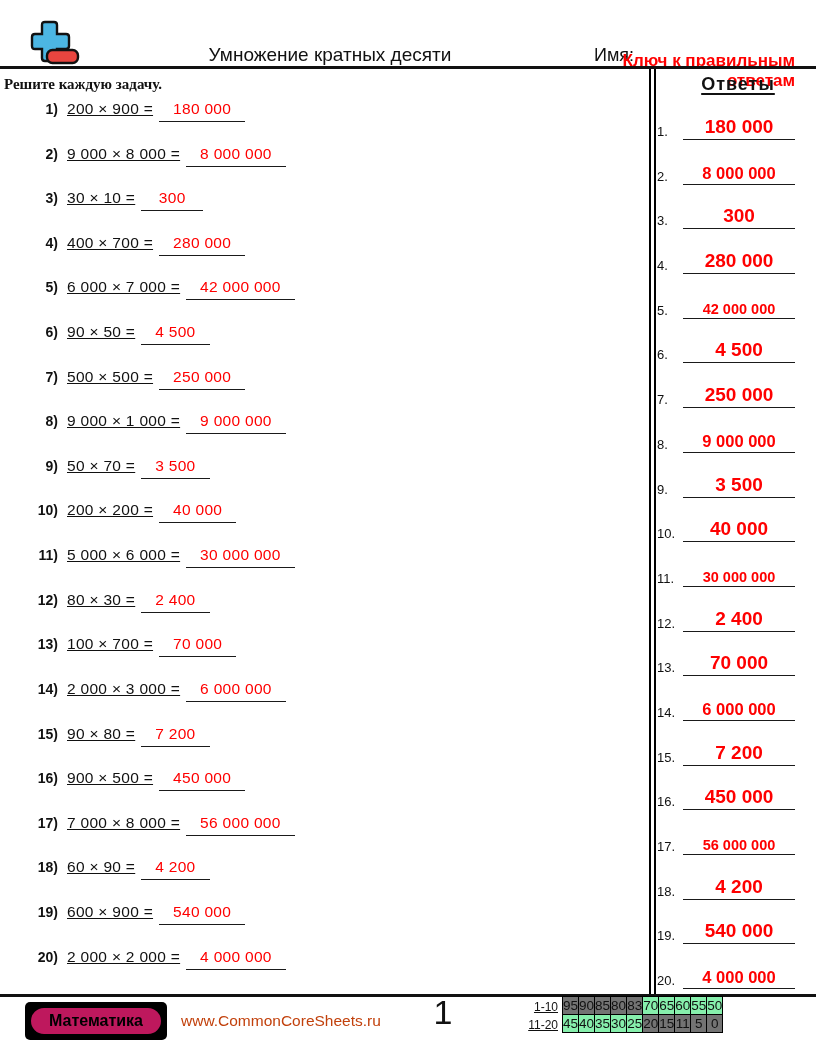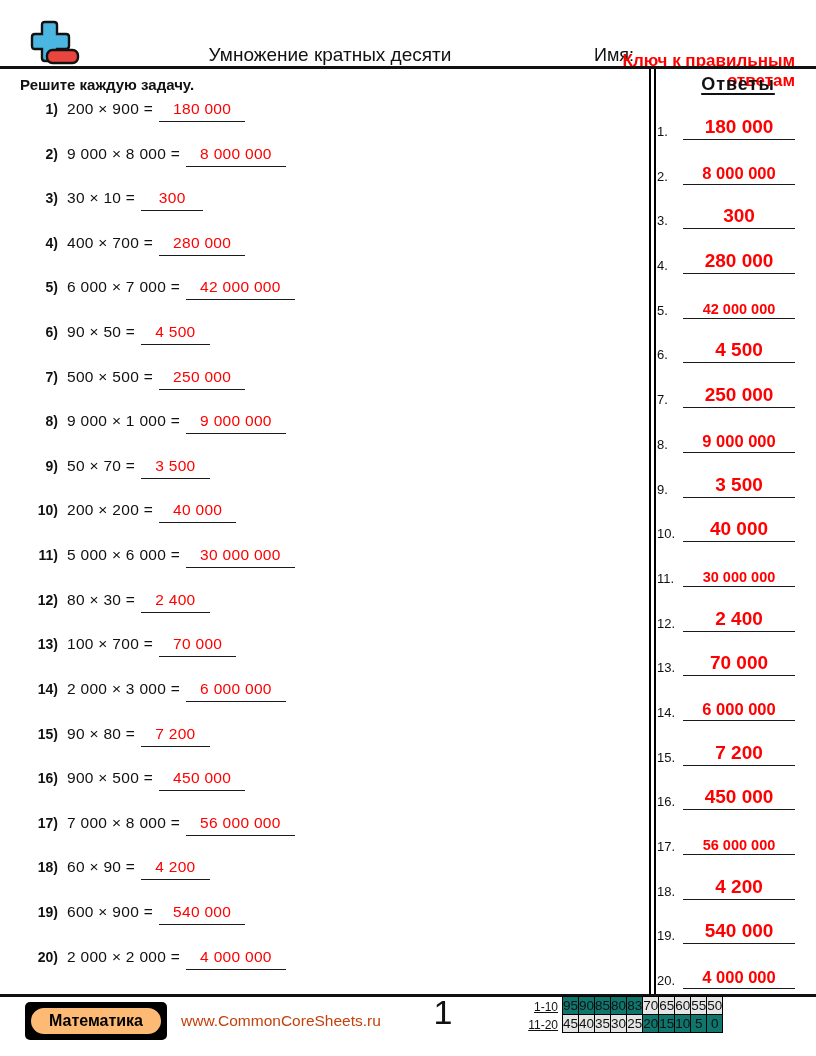--- a/index.html
+++ b/index.html
@@ -9,62 +9,62 @@
 
   
   .logo-svg { position:absolute; left:30px; top:20px; }
   .title { position:absolute; left:0; top:44px; width:660px; text-align:center;
     font-size:19px; color:#111; }
   .name-label { position:absolute; left:594px; top:45px; font-size:18px;text-align:right; }
   .key-label { position:absolute; left:620px; top:51px; width:175px; text-align:right;
     font-size:17px; font-weight:700; color:#ff0000; }
   .header-rule { position:absolute; left:0; top:66px; width:816px; height:3px; background:#111; }
 
-  .instructions { position:absolute; left:20px; top:76px; font-size:15px; font-weight:700; }
+  .instructions { position:absolute; left:4px; top:76px; font-size:15px; font-weight:700;font-family:Liberation Serif, serif; }
 
   
   .vsep { position:absolute; left:649px; top:69px; width:7px; height:926px;
     border-left:2px solid #000; border-right:2px solid #000; }
 
   
   .problems { position:absolute; left:22px; top:98px; width:610px; }
   .prob-row { height:44.62px; display:flex; align-items:baseline; padding-top:2px; }
   .p-num { width:36px; text-align:right; font-weight:700; font-size:14px; margin-right:9px; flex:none; }
-  .p-expr { font-size:15.5px; margin-right:6px; white-space:pre; letter-spacing:.3px; }
+  .p-expr { font-size:15.5px; margin-right:6px; white-space:pre; letter-spacing:.3px;text-decoration:underline; }
   .p-ans { display:inline-block; min-width:62px; text-align:center; padding:0 14px 3px;
     border-bottom:1.6px solid #1a1a1a; color:#fe0000; font-size:15.5px; letter-spacing:.3px; }
 
   
   .answers-heading { position:absolute; left:653px; top:74px; width:170px; text-align:center;
     font-size:18px; font-weight:700; letter-spacing:1px; text-decoration:underline;
     text-underline-offset:3px; text-decoration-thickness:2px; }
   .answers { position:absolute; left:657px; top:112px; width:155px; }
   .ans-row { position:relative; height:44.7px; }
   .a-num { position:absolute; left:0; top:12px; font-size:13px; color:#111; }
   .a-val { position:absolute; left:26px; top:0; width:112px; height:28px;
     border-bottom:1.6px solid #1a1a1a; display:flex; align-items:flex-end; justify-content:center;
     color:#fe0000; font-weight:700; padding-bottom:1px; white-space:nowrap; }
 
   
   .footer-rule { position:absolute; left:0; top:994px; width:816px; height:2.5px; background:#111; }
   .badge { position:absolute; left:25px; top:1002px; width:142px; height:38px;
     background:#000; border-radius:5px; display:flex; align-items:center; justify-content:center; }
-  .badge-pill { width:134px; height:30px; background:#fdba74; border:2px solid #000;
+  .badge-pill { width:134px; height:30px; background:#be185d; border:2px solid #000;
     border-radius:15px; display:flex; align-items:center; justify-content:center;
     font-weight:700; font-size:16px; color:#000; }
   .website { position:absolute; left:181px; top:1012px; font-size:15.5px; color:#c2410c; }
   .page-number { position:absolute; left:408px; top:993px; width:70px; text-align:center;
     font-size:34px; color:#111; }
 
   .score-labels { position:absolute; left:512px; top:998px; width:46px; font-size:12px;
     text-align:right; line-height:18px;text-decoration:underline; }
   .score-table { position:absolute; left:562px; top:996px; border-collapse:collapse; }
   .score-table td { width:25px; height:18px; border:1.5px solid #000; text-align:center;
-    font-size:13.5px; padding:0; background:#0f766e; }
-  .score-table td.blue { background:#e5e5e5; }
+    font-size:13.5px; padding:0; background:#737373; }
+  .score-table td.blue { background:#86efac; }
 </style>
 </head>
 <body>
 
 <div class="page">
 
   <svg class="logo-svg" width="50" height="46" viewBox="0 0 50 46">
     <path d="M15,2 H24 Q27,2 27,5 V14 H36 Q39,14 39,17 V26 Q39,29 36,29 H27 V38 Q27,41 24,41 H15 Q12,41 12,38 V29 H5 Q2,29 2,26 V17 Q2,14 5,14 H12 V5 Q12,2 15,2 Z" fill="#4cb6e3" stroke="#111" stroke-width="2.4"></path>
     <rect x="17" y="30" width="31" height="13" rx="5.5" fill="#e8453f" stroke="#111" stroke-width="2.4"></rect>
   </svg>
@@ -290,20 +290,20 @@
       <td class="blue">50</td>
     </tr>
     <tr>
       <td class="blue">45</td>
       <td class="blue">40</td>
       <td class="blue">35</td>
       <td class="blue">30</td>
       <td class="blue">25</td>
       <td>20</td>
       <td>15</td>
-      <td>10</td>
+      <td>11</td>
       <td>5</td>
       <td>0</td>
     </tr>
   </tbody>
     </table>
 
 </div>
 
 </body></html>

